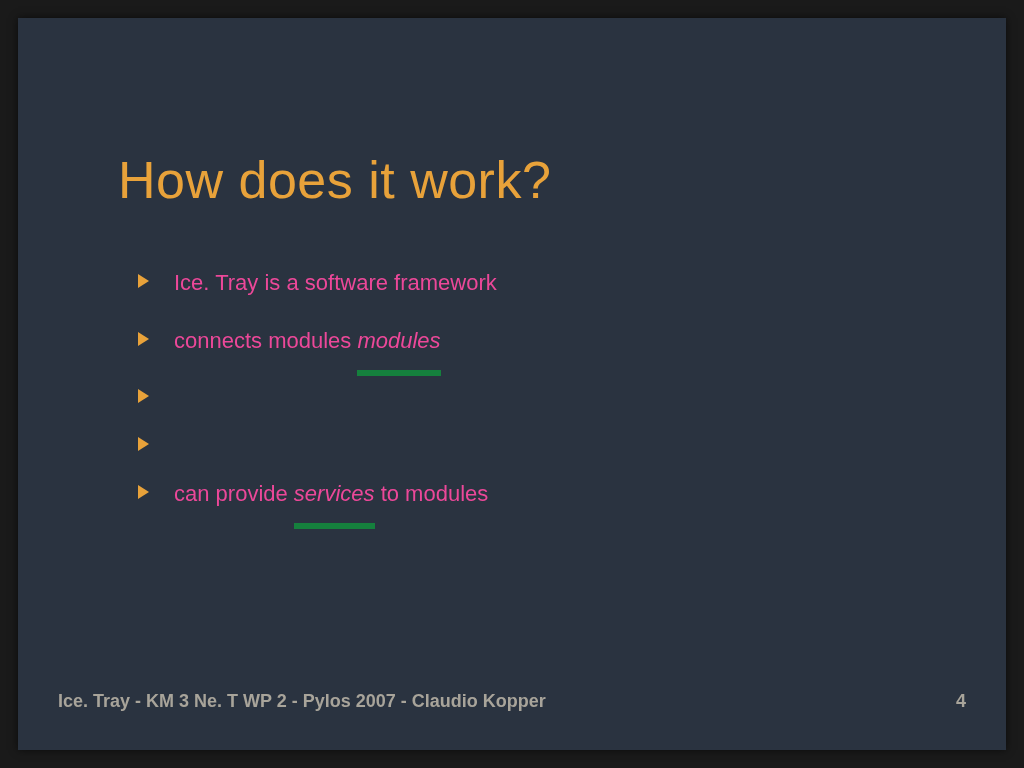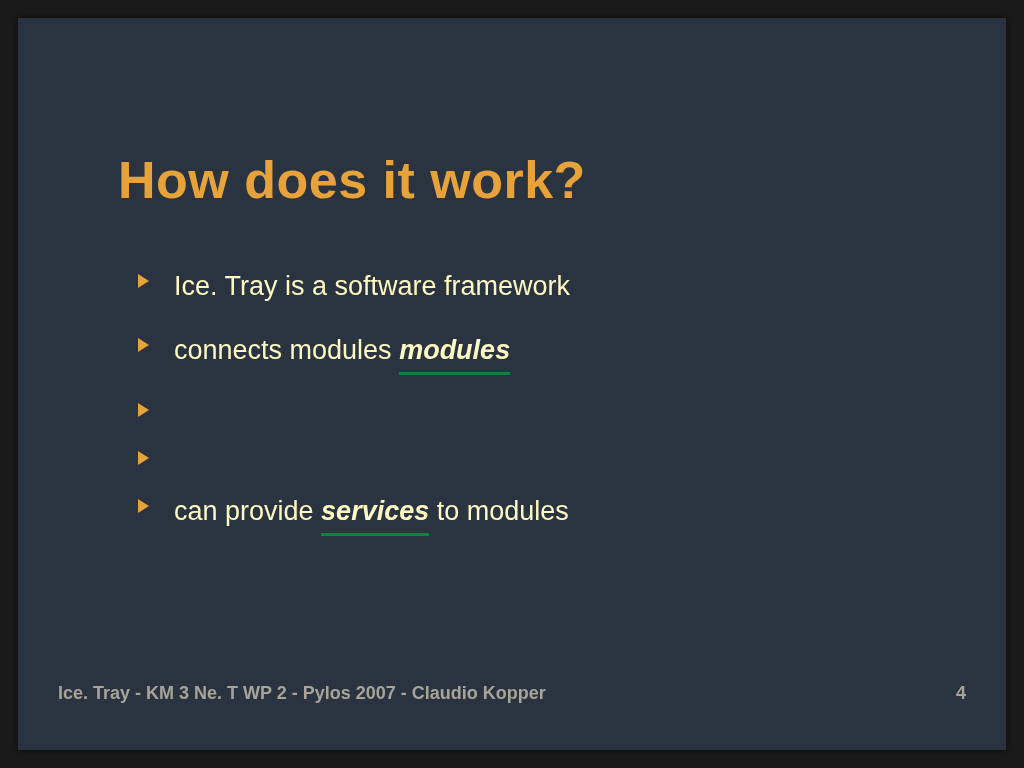--- a/index.html
+++ b/index.html
@@ -16,21 +16,21 @@
     height: 732px;
     background: #2a3340;
     position: relative;
     box-shadow: 0 0 8px rgba(0,0,0,0.6);
   }
   .title {
     position: absolute;
     top: 132px;
     left: 100px;
     font-size: 52px;
-    font-weight: 700;
+    font-weight: 400;
     color: #e8a23a;
     letter-spacing: 0.5px;
   }
   .bullets {
     position: absolute;
     top: 250px;
     left: 120px;
     width: 700px;
   }
   .bullet {
@@ -40,33 +40,32 @@
   }
   .arrow {
     flex: 0 0 auto;
     width: 14px;
     height: 14px;
     margin-top: 6px;
     margin-right: 22px;
   }
   .arrow svg { display: block; }
   .bullet-text {
-    font-size: 27px;
-    color: #fef9c3;
+    font-size: 22px;
+    color: #ec4899;
     line-height: 1.35;
   }
   .bullet-text .italic {
     font-style: italic;
-    border-bottom: 3px solid #15803d;
-    padding-bottom: 7px;
-    font-weight: bold;
+    border-bottom: 6px solid #15803d;
+    padding-bottom: 17px;
   }
   .footer {
     position: absolute;
-    bottom: 46px;
+    bottom: 38px;
     left: 40px;
     right: 40px;
     display: flex;
     justify-content: space-between;
     align-items: baseline;
     font-size: 18px;
     font-weight: bold;
     color: #a8a49a;
   }
   .footer .page { color: #a8a49a; }

